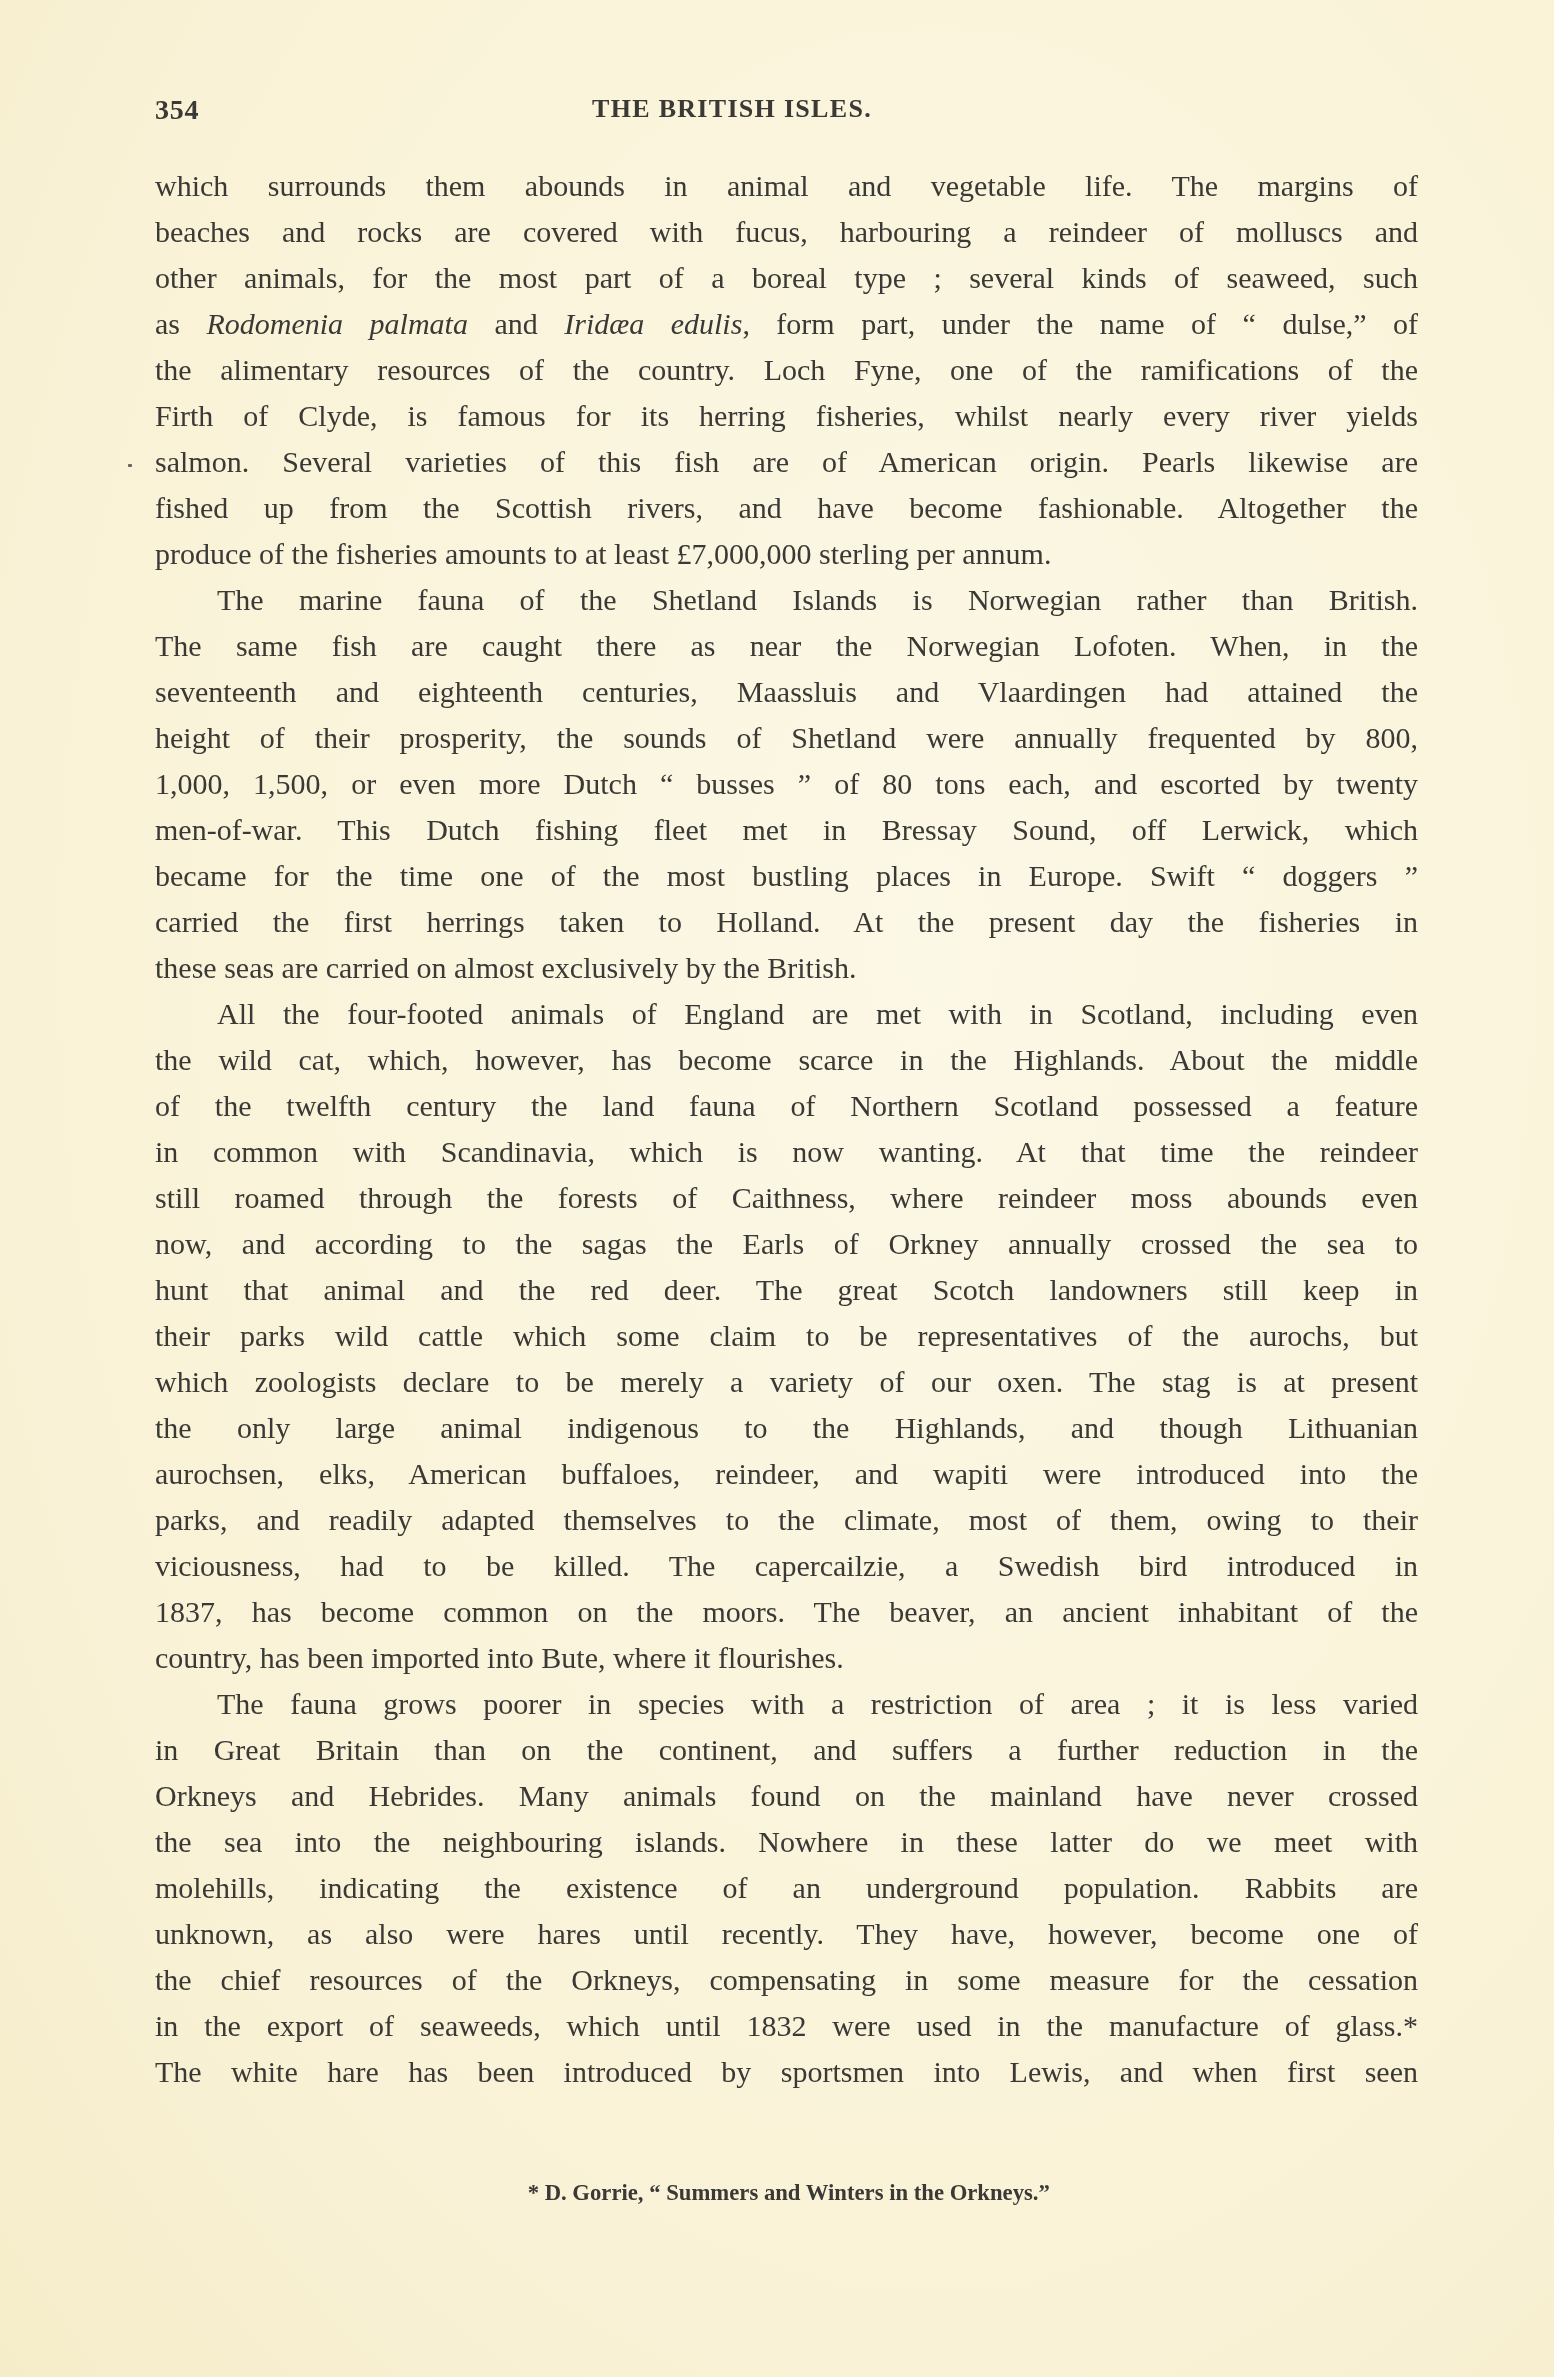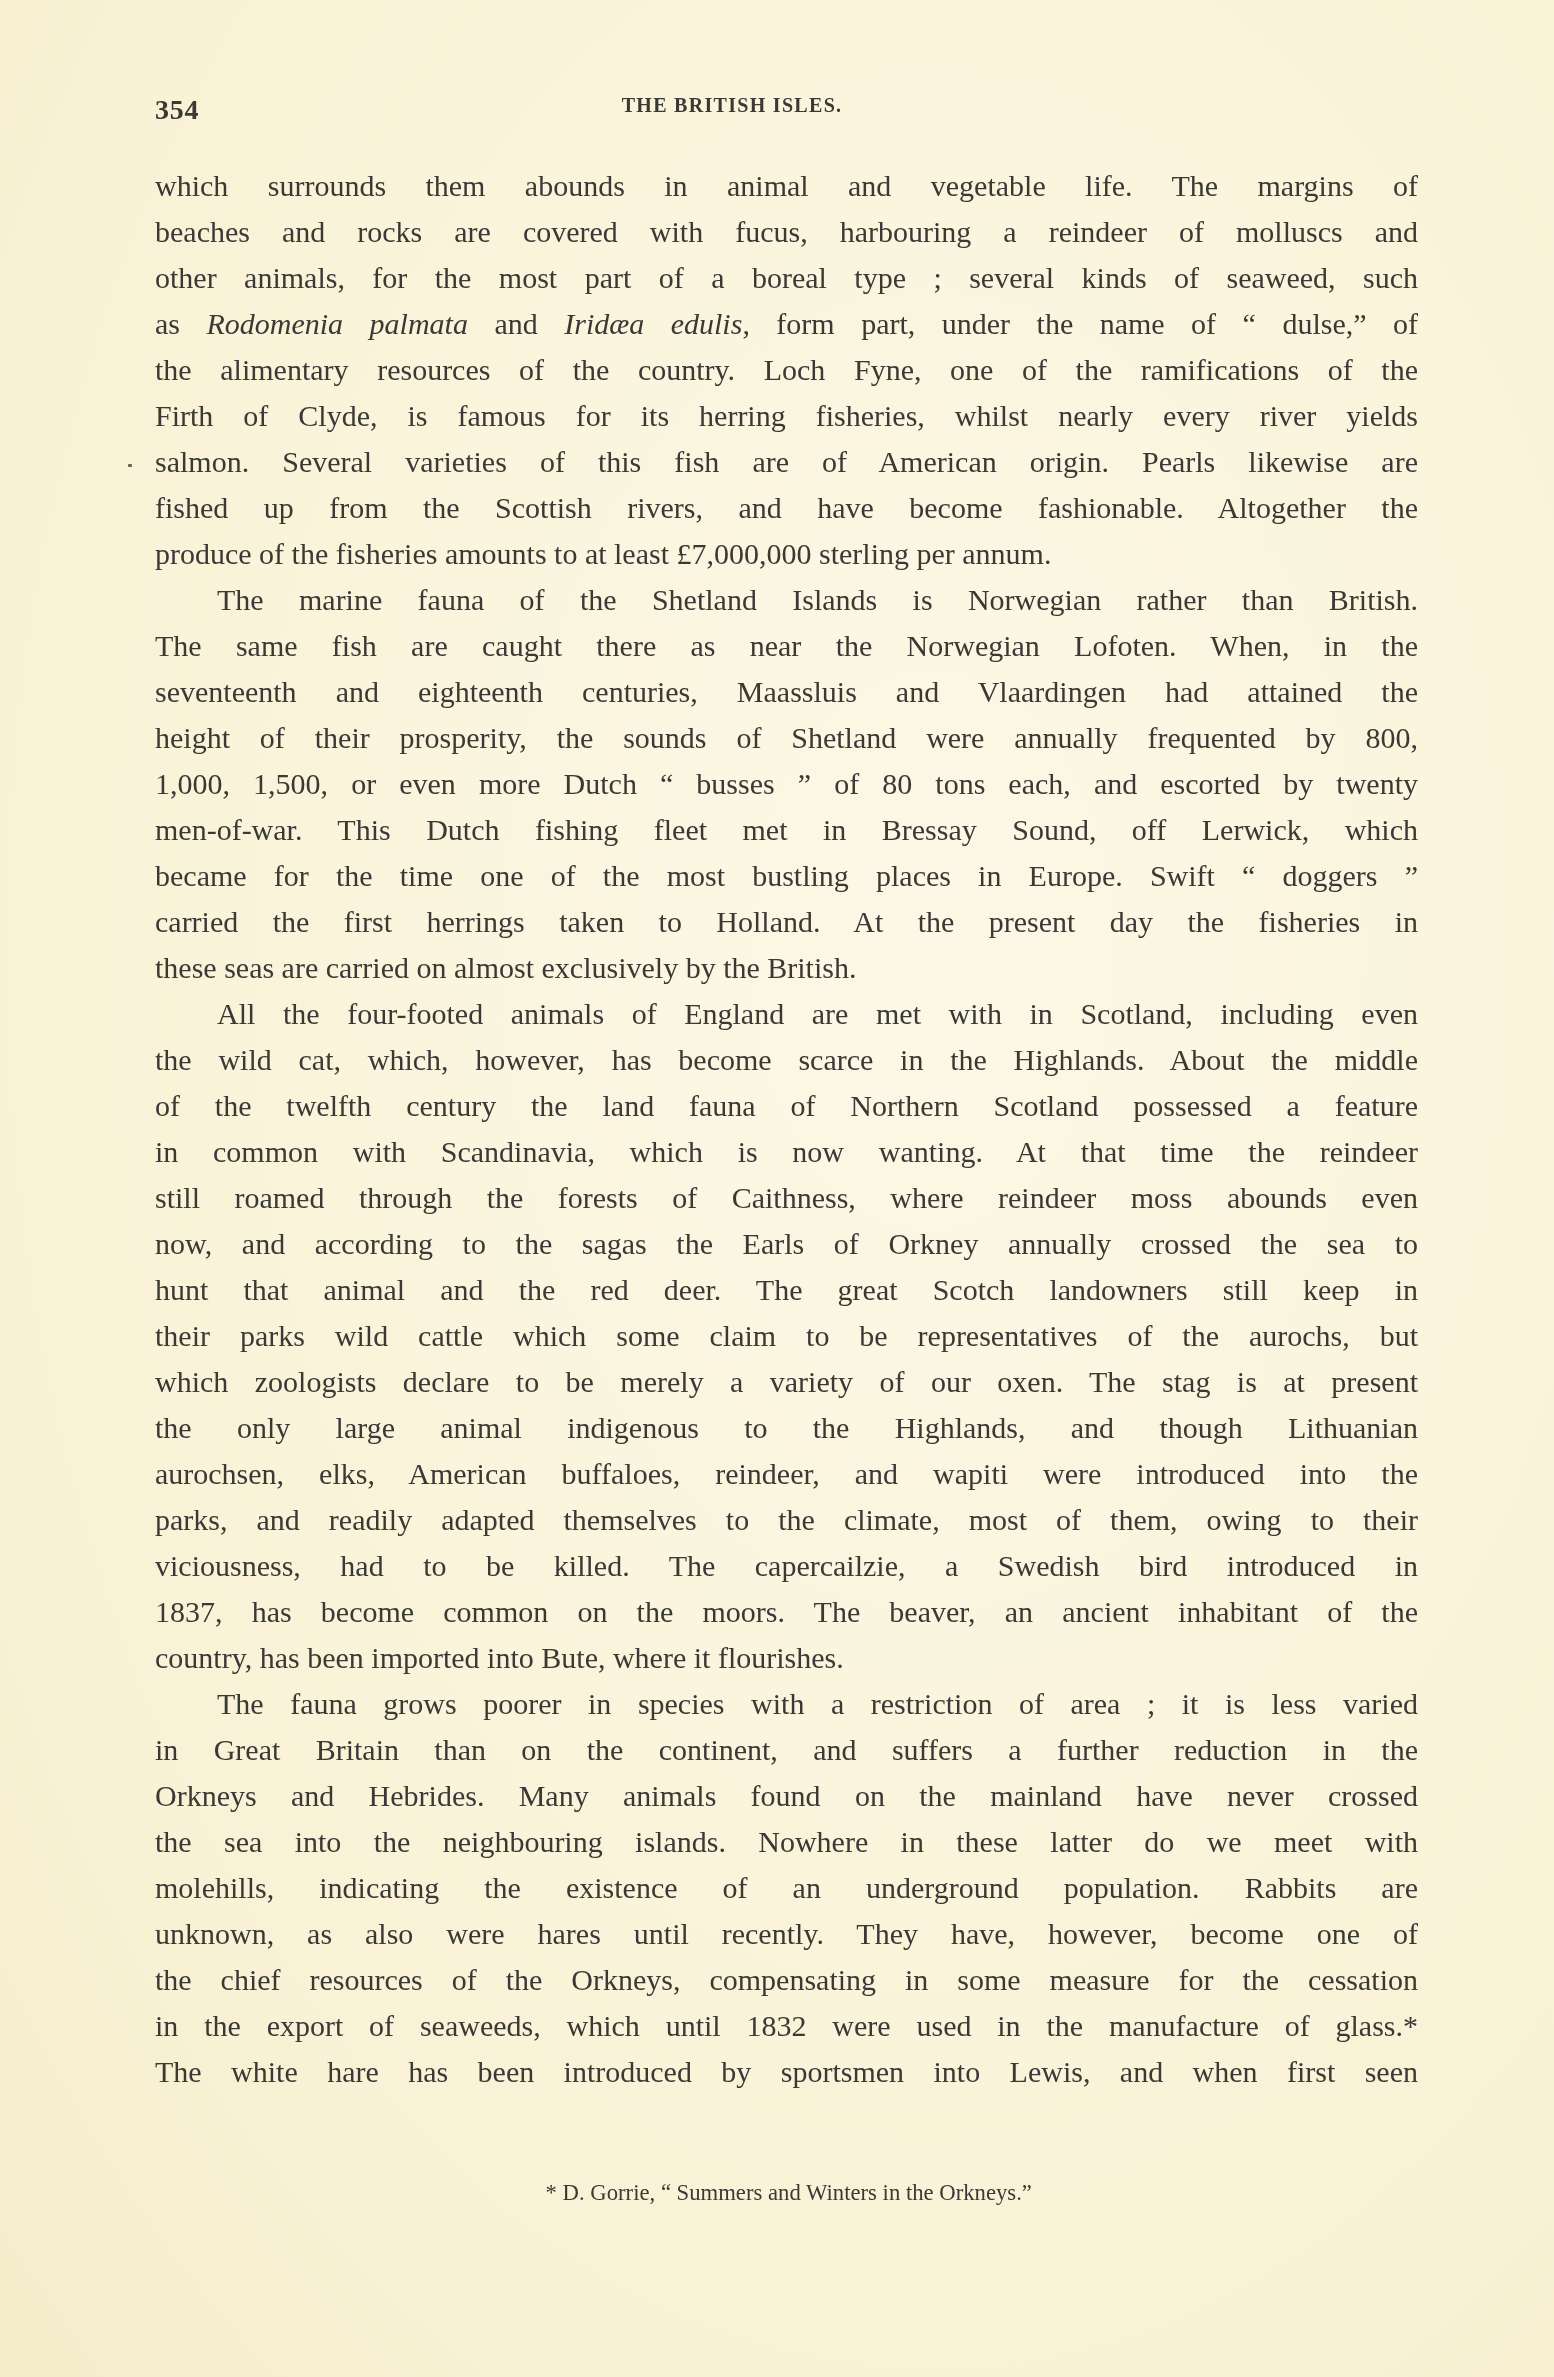--- a/index.html
+++ b/index.html
@@ -13,38 +13,38 @@
   }
   .page-header {
     position: absolute; left: 155px; top: 94px; width: 1263px; height: 42px; font-weight: bold;
   }
   .page-number {
     position: absolute; left: 0; top: 0;
     font-size: 28px; letter-spacing: 0.8px;
   }
   .running-head {
     position: absolute; left: 0; right: 109px; top: 0; text-align: center;
-    font-size: 20px; letter-spacing: 1.3px;
+    font-size: 26px; letter-spacing: 1.3px;
   }
   .body-text {
     position: absolute; left: 155px; top: 163px; width: 1263px;
   }
   .line {
     height: 46px; line-height: 46px;
     font-size: 30px; white-space: nowrap;
     text-align: justify; text-align-last: justify;
     overflow: visible;
   }
   .line.last { text-align-last: left; }
   .line.indent { padding-left: 62px; }
   .line i { font-style: italic; }
   .footnote {
     position: absolute; left: 0; width: 1554px; top: 2180px;
     text-align: center; font-size: 22.7px;
-    padding-left: 23.5px; box-sizing: border-box;
+    padding-left: 23.5px; box-sizing: border-box; font-weight: bold;
   }
   .margin-mark {
     position: absolute; left: 128px; top: 464px;
     width: 4.2px; height: 2.5px; background: #6a6860; border-radius: 0.8px;
   }
 </style>
 </head>
 <body>
 
 <div class="page-header">

